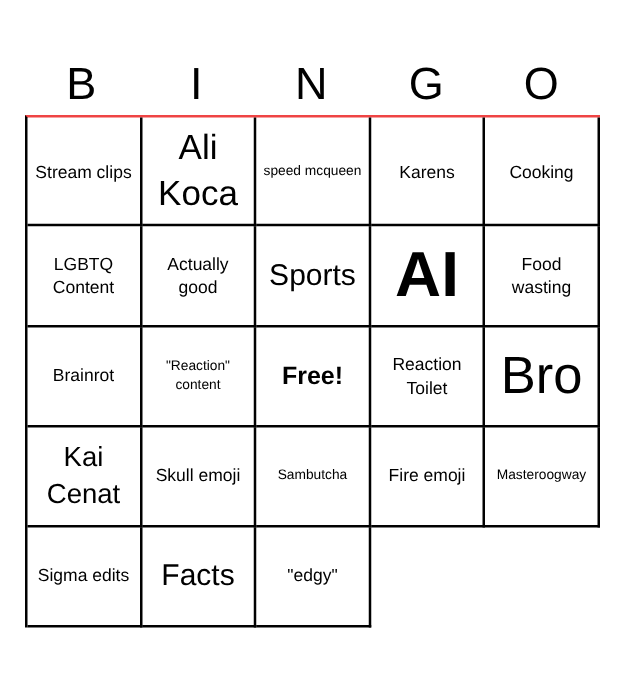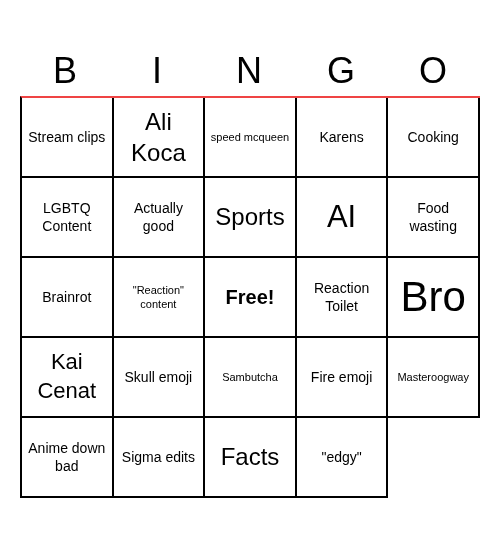--- a/index.html
+++ b/index.html
@@ -67,37 +67,36 @@
 
   <div class="bingo-header-cell">B</div>
       <div class="bingo-header-cell">I</div>
       <div class="bingo-header-cell">N</div>
       <div class="bingo-header-cell">G</div>
       <div class="bingo-header-cell">O</div>
     </div>
   <div class="bingo-grid">
 
   <div class="bingo-cell">Stream clips</div>
-      <div class="bingo-cell large-text" style="font-size: 24px;">Ali Koca</div>
+      <div class="bingo-cell large-text" style="font-size: 28px;">Ali Koca</div>
       <div class="bingo-cell small-text">speed mcqueen</div>
       <div class="bingo-cell">Karens</div>
       <div class="bingo-cell">Cooking</div>
       <div class="bingo-cell">LGBTQ Content</div>
       <div class="bingo-cell">Actually good</div>
       <div class="bingo-cell medium-text">Sports</div>
-      <div class="bingo-cell large-text" style="font-size: 31px;">AI</div>
+      <div class="bingo-cell large-text" style="font-size: 51px; font-weight: bold;">AI</div>
       <div class="bingo-cell">Food wasting</div>
       <div class="bingo-cell">Brainrot</div>
       <div class="bingo-cell small-text">"Reaction" content</div>
       <div class="bingo-cell free">Free!</div>
       <div class="bingo-cell">Reaction Toilet</div>
       <div class="bingo-cell large-text" style="font-size: 42px;">Bro</div>
       <div class="bingo-cell medium-text" style="font-size: 22px;">Kai Cenat</div>
       <div class="bingo-cell">Skull emoji</div>
       <div class="bingo-cell small-text">Sambutcha</div>
       <div class="bingo-cell">Fire emoji</div>
       <div class="bingo-cell small-text">Masteroogway</div>
-      <div class="bingo-cell">Anime down bad</div>
       <div class="bingo-cell">Sigma edits</div>
       <div class="bingo-cell medium-text">Facts</div>
       <div class="bingo-cell">"edgy"</div>
     </div>
 </div>
 
 </body></html>

